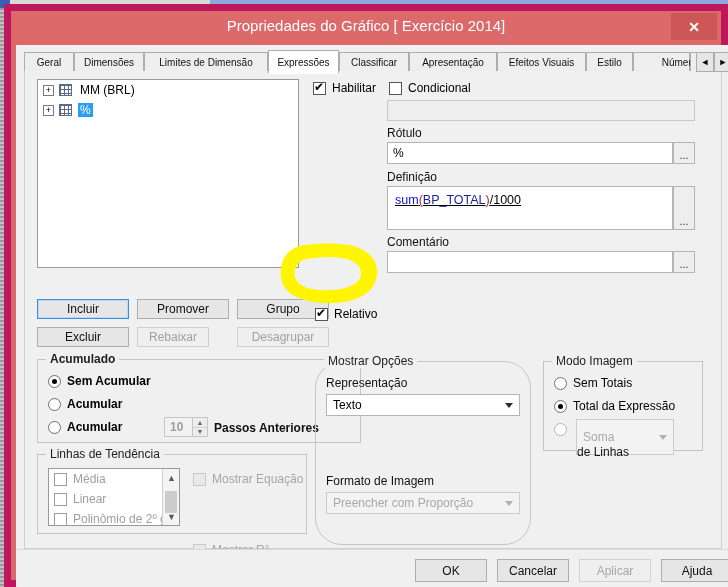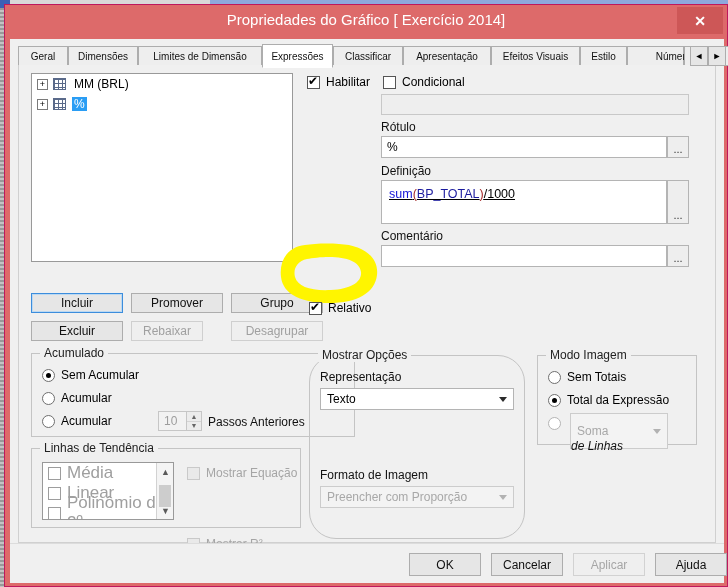--- a/index.html
+++ b/index.html
@@ -30,21 +30,21 @@
   }
   .backdrop-topbar {
     position:absolute; left:210px; top:0; width:520px; height:5px;
     background:#8ea8dd;
   }
 
   
   .window {
     position:absolute; left:4px; top:4px; width:724px; height:583px;
     background:#dd6a6a;
-    border:1px solid #be185d;
+    border:7px solid #be185d;
   }
   .titlebar {
     position:relative; height:34px; width:100%;
     background:#dd6a6a;
   }
   .title-text {
     position:absolute; left:0; right:0; top:6px;
     text-align:center; font-size:15px; color:#ffffff;
     font-family:"Liberation Sans", sans-serif;
   }
@@ -200,21 +200,21 @@
   }
   .spin .btns div:first-child { border-bottom:1px solid #d4d4d4; }
 
   
   .listbox {
     position:absolute; background:#ffffff; border:1px solid #999;
     overflow:hidden;
   }
   .listbox .row {
     display:flex; align-items:center; height:20px; padding-left:5px;
-    font-size:17px; color:#9f9f9f;
+    font-size:12px; color:#9f9f9f;
   }
   .listbox .row .cb {
     width:13px; height:13px; border:1px solid #9d9d9d; background:#fff;
     margin-right:6px; flex:none;
   }
   .sb {
     position:absolute; right:0; top:0; bottom:0; width:17px;
     background:#f4f4f4; border-left:1px solid #d2d2d2;
   }
   .sb .arrow-btn {
@@ -310,21 +310,21 @@
           </div>
         </div>
 
         <div class="btn focus" style="left:12px;  top:228px; width:92px;">Incluir</div>
         <div class="btn" style="left:112px; top:228px; width:92px;">Promover</div>
         <div class="btn" style="left:212px; top:228px; width:92px;">Grupo</div>
         <div class="btn" style="left:12px;  top:256px; width:92px;">Excluir</div>
         <div class="btn disabled" style="left:112px; top:256px; width:72px;">Rebaixar</div>
         <div class="btn disabled" style="left:212px; top:256px; width:92px;">Desagrupar</div>
 
-        <div class="group" style="left:12px; top:288px; width:324px; height:84px;">
+        <div class="group" style="left:12px; top:288px; width:324px; height:84px;font-weight:bold;">
           <div class="legend">Acumulado</div>
           <div class="radio on" style="left:10px; top:14px;">
             <span class="dot"></span>
             <span>Sem Acumular</span>
           </div>
           <div class="radio" style="left:10px; top:37px;">
             <span class="dot"></span>
             <span>Acumular</span>
           </div>
           <div class="radio" style="left:10px; top:60px;">
@@ -426,21 +426,21 @@
             <span class="dot"></span>
             <span>Total da Expressão</span>
           </div>
           <div class="radio dis" style="left:10px; top:61px;">
             <span class="dot"></span>
           </div>
           <div class="combo dis" style="left:32px; top:57px; width:98px; height:36px;">
             <span>Soma</span>
             <span class="arrow"></span>
           </div>
-          <div class="lbl" style="left:33px; top:83px;font-style:italic;">de Linhas</div>
+          <div class="lbl" style="left:33px; top:83px;">de Linhas</div>
         </div>
 
       </div>
 
       <div class="bottombar">
         <div class="bbtn" style="left:399px;">OK</div>
         <div class="bbtn" style="left:481px;">Cancelar</div>
         <div class="bbtn disabled" style="left:563px;">Aplicar</div>
         <div class="bbtn" style="left:645px;">Ajuda</div>
       </div>

